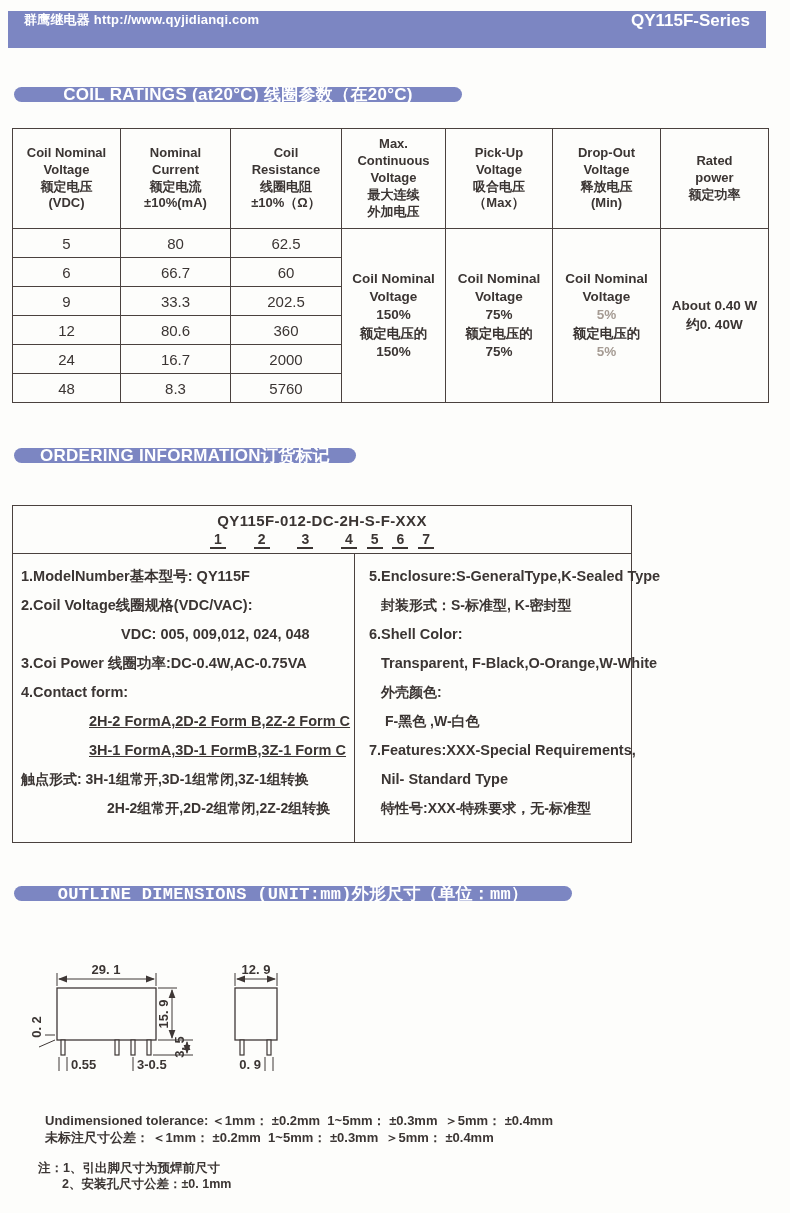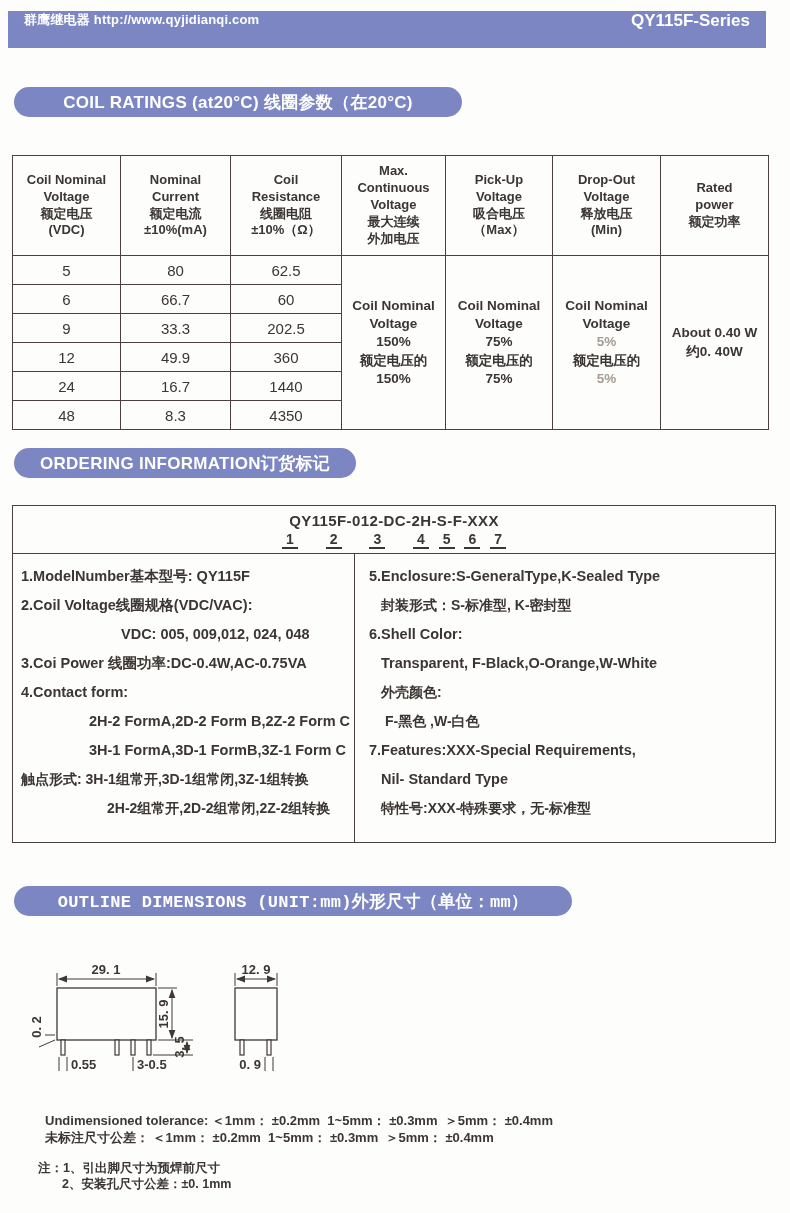--- a/index.html
+++ b/index.html
@@ -18,67 +18,67 @@
   .topbar{
     position:absolute;left:8px;top:11px;width:758px;height:37px;
     background:#7c86c2;color:#fff;
     display:flex;align-items:flex-start;justify-content:space-between;
     padding:0 16px;box-sizing:border-box;
   }
   .topbar .brand{font-size:13px;font-weight:700;letter-spacing:.2px;}
   .topbar .series{font-size:17px;font-weight:700;}
   
   .pill{
-    position:absolute;height:30px;border-radius:15px;
+    position:absolute;height:15px;border-radius:15px;
     background:#7c86c2;color:#fff;
     display:flex;align-items:center;justify-content:center;
     font-weight:700;font-size:17px;letter-spacing:.3px;
     box-sizing:border-box;padding:0 10px;white-space:nowrap;
   }
   .pill1{left:14px;top:87px;width:448px;}
   .pill2{left:14px;top:448px;width:342px;}
   .pill3{left:14px;top:886px;width:558px;font-family:Liberation Mono, monospace;}
   
   table.ratings{
     position:absolute;left:12px;top:128px;width:756px;
-    border-collapse:collapse;table-layout:fixed;margin-top:27px;
+    border-collapse:collapse;table-layout:fixed;
   }
   table.ratings th,table.ratings td{
     border:1.6px solid #4a413e;
     text-align:center;vertical-align:middle;
     padding:2px;box-sizing:border-box;
   }
   table.ratings th{height:100px;font-size:13px;font-weight:700;line-height:1.3;}
   table.ratings td.val{height:29px;font-size:15px;font-weight:400;}
   table.ratings td.merged{font-size:13.5px;font-weight:700;line-height:1.35;}
   .multiline{white-space:pre-line;}
   .pct-light{color:#a59b93;}
   
   .orderbox{
-    position:absolute;left:12px;top:505px;width:764px;height:338px;
+    position:absolute;left:12px;top:505px;width:620px;height:338px;
     border:1.6px solid #4a413e;box-sizing:border-box;
     display:flex;flex-direction:column;
   }
   .orderbox .codehead{
     border-bottom:1.6px solid #4a413e;
     text-align:center;padding:6px 0 4px 0;
   }
   .orderbox .code{font-size:15px;font-weight:700;letter-spacing:.4px;}
   .orderbox .digits{margin-top:2px;font-size:14px;font-weight:700;}
   .orderbox .digits span{border-bottom:2px solid #3b3533;padding:0 4px;display:inline-block;line-height:15px;}
   .orderbox .digits span.wide{margin-right:24px;}
   .orderbox .digits span.tight{margin-right:6px;}
   .orderbox .cols{flex:1;display:flex;}
   .ocol{box-sizing:border-box;padding:12px 6px 8px 8px;}
   .ocol.left{width:342px;border-right:1.6px solid #4a413e;}
   .ocol.right{flex:1;padding-left:14px;}
   .oline{font-size:14.5px;font-weight:700;line-height:20px;margin-bottom:9px;white-space:nowrap;}
   .oline.cjk{font-size:14px;}
   .ind-a{padding-left:100px;}
-  .ind-b{padding-left:68px;}
+  .ind-b{padding-left:68px;text-decoration:underline;}
   .ind-c{padding-left:86px;}
   .ind-d{padding-left:12px;}
   .ind-e{padding-left:16px;}
   
   .outline-svg{position:absolute;left:25px;top:935px;}
   .outline-svg .ln{stroke:#3f3836;stroke-width:1.3;fill:none;}
   .outline-svg .thin{stroke:#3f3836;stroke-width:1;fill:none;}
   .outline-svg text{font-family:"Liberation Sans",sans-serif;font-size:13px;font-weight:700;fill:#3b3533;}
   .outline-svg .pin{fill:#fdfdfb;stroke:#3f3836;stroke-width:1.2;}
   
@@ -170,32 +170,32 @@
       <td class="val">66.7</td>
       <td class="val">60</td>
     </tr>
     <tr>
       <td class="val">9</td>
       <td class="val">33.3</td>
       <td class="val">202.5</td>
     </tr>
     <tr>
       <td class="val">12</td>
-      <td class="val">49.9</td>
+      <td class="val">80.6</td>
       <td class="val">360</td>
     </tr>
     <tr>
       <td class="val">24</td>
       <td class="val">16.7</td>
-      <td class="val">1440</td>
+      <td class="val">2000</td>
     </tr>
     <tr>
       <td class="val">48</td>
       <td class="val">8.3</td>
-      <td class="val">4350</td>
+      <td class="val">5760</td>
     </tr>
   </tbody>
     </table>
 
   <div class="pill pill2">ORDERING INFORMATION订货标记</div>
 
   <div class="orderbox">
     <div class="codehead">
       <div class="code">QY115F-012-DC-2H-S-F-XXX</div>
       <div class="digits">

